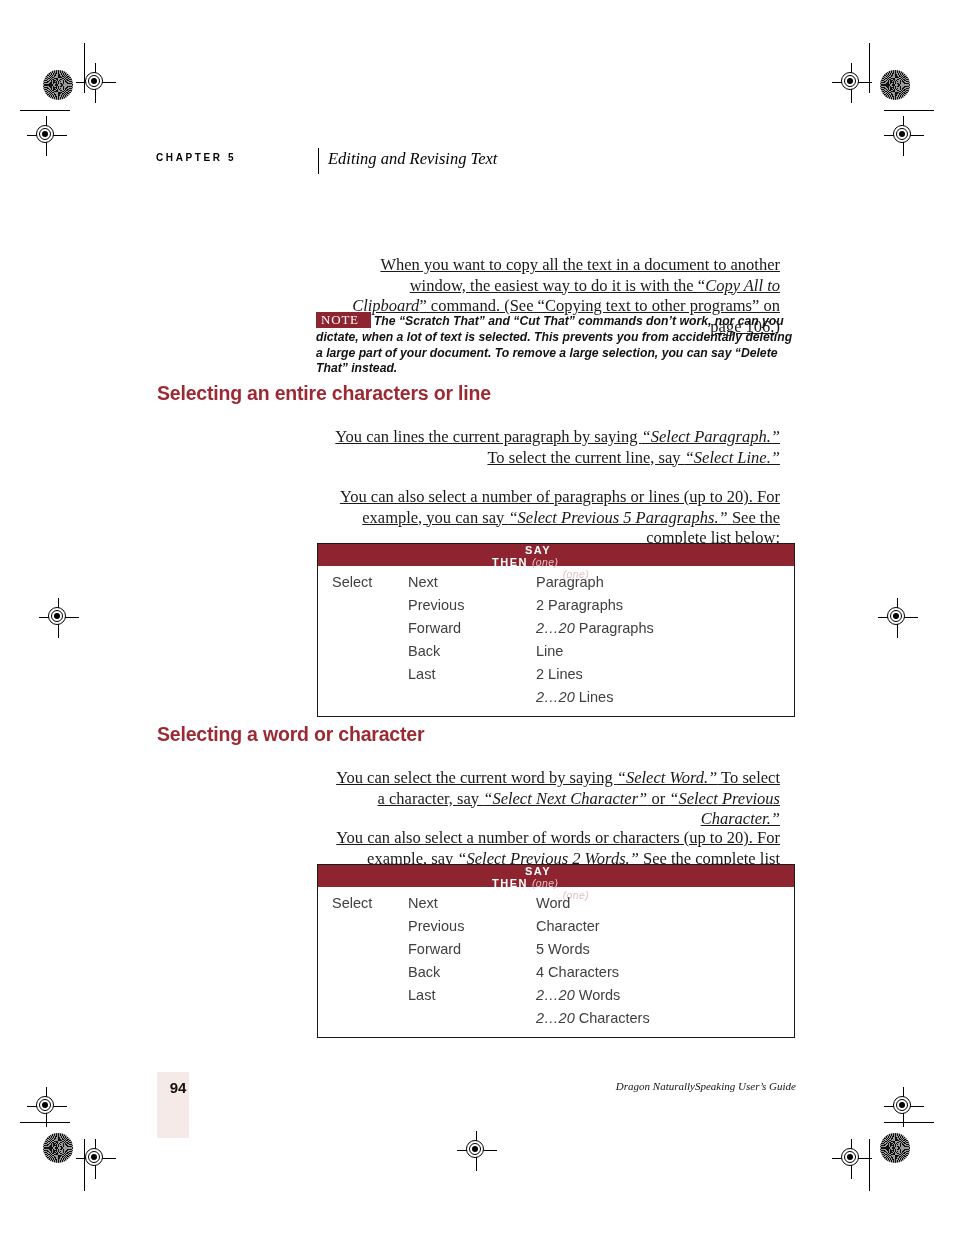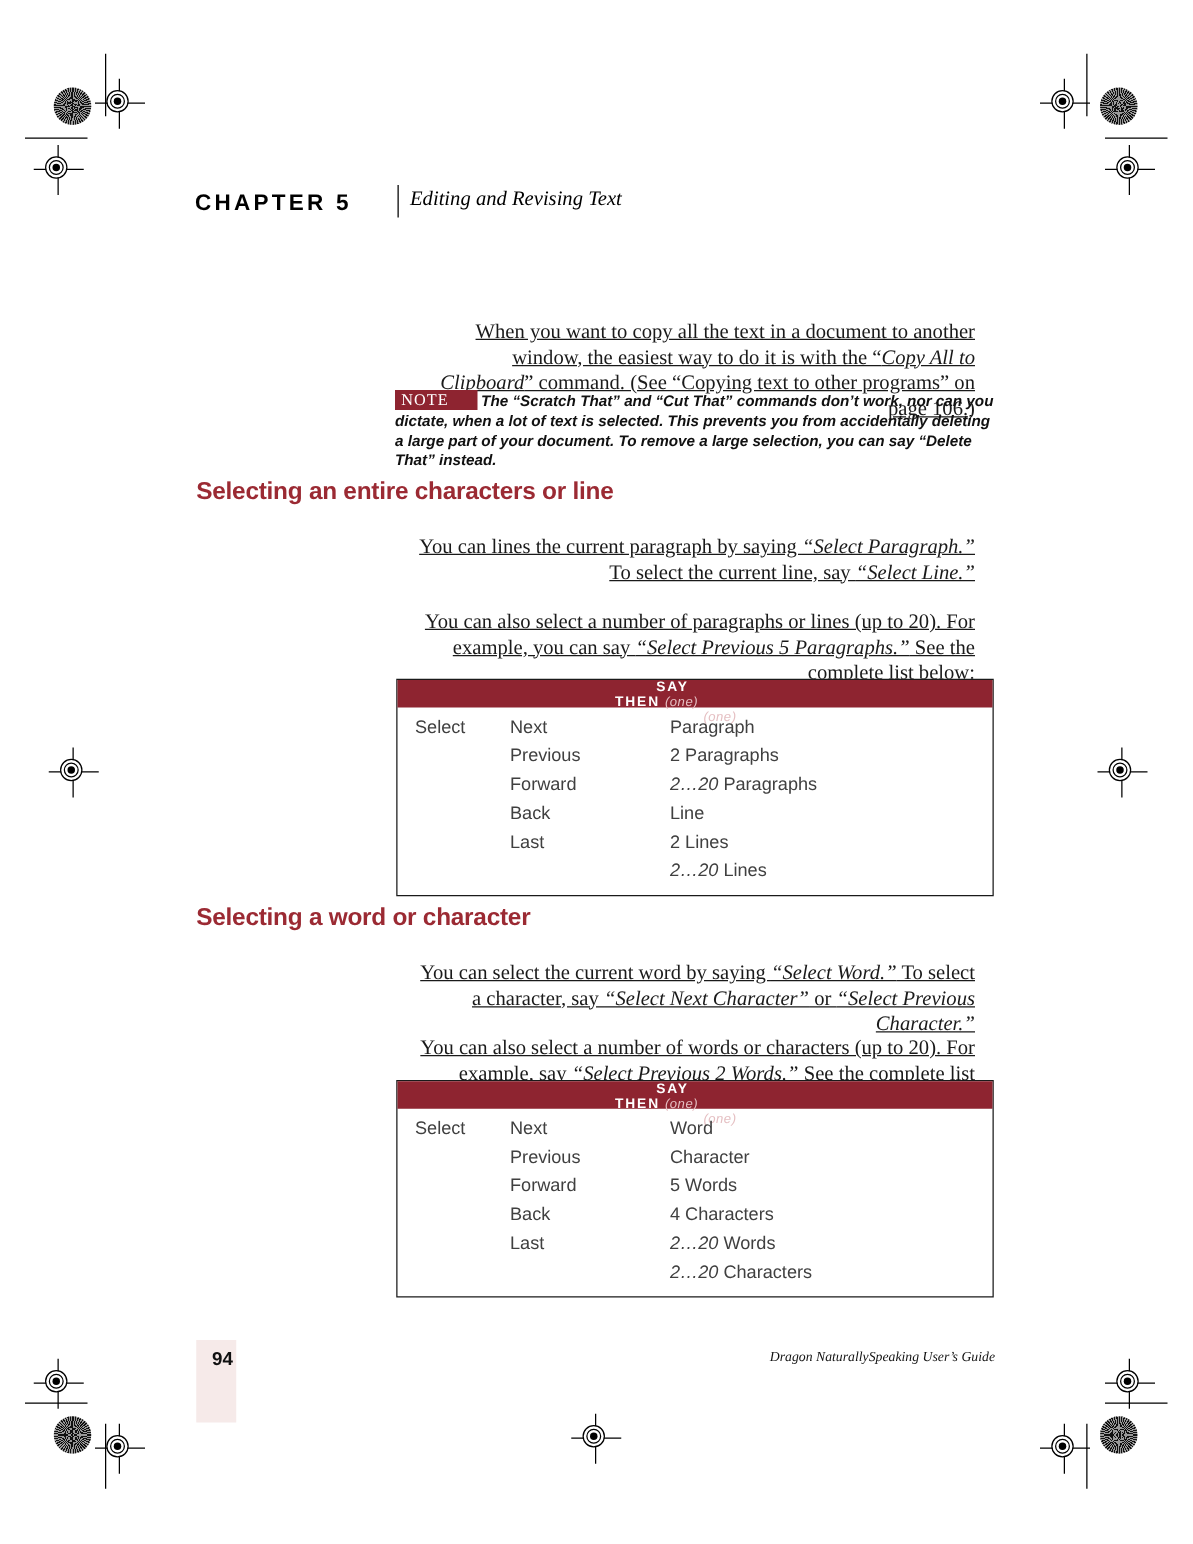--- a/index.html
+++ b/index.html
@@ -86,21 +86,21 @@
     top: 148px;
     width: 640px;
     height: 30px;
   }
   .chapter-label {
     position: absolute;
     left: 0;
     top: 4px;
     font-family: "Liberation Sans", sans-serif;
     font-weight: bold;
-    font-size: 18px;
+    font-size: 10px;
     letter-spacing: 2.6px;
     color: #000;
   }
   .head-rule {
     position: absolute;
     left: 162px;
     top: 0px;
     width: 1px;
     height: 26px;
     background: #000;
@@ -146,21 +146,21 @@
   }
   .note-badge {
     display: inline-block;
     background: #8E2430;
     color: #ffffff;
     font-family: "Liberation Serif", serif;
     font-style: normal;
     font-weight: normal;
     font-size: 13px;
     letter-spacing: 0.8px;
-    padding: 1px 23px 2px 5px;
+    padding: 1px 12px 2px 5px;
     line-height: 13px;
     vertical-align: 1px;
     margin-right: 3px;
   }
 
   h2.section-head {
     position: absolute;
     left: 157px;
     margin: 0;
     font-family: "Liberation Sans", sans-serif;

